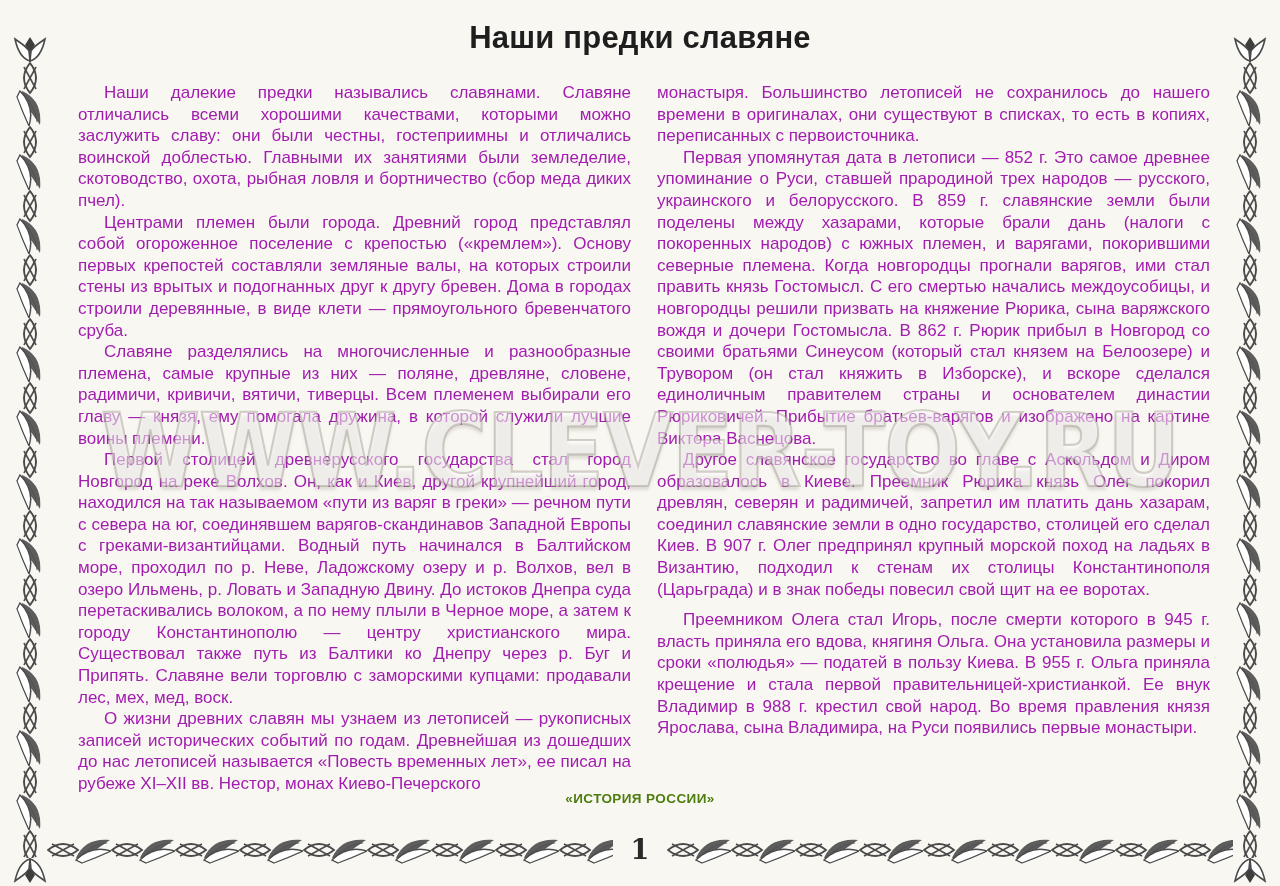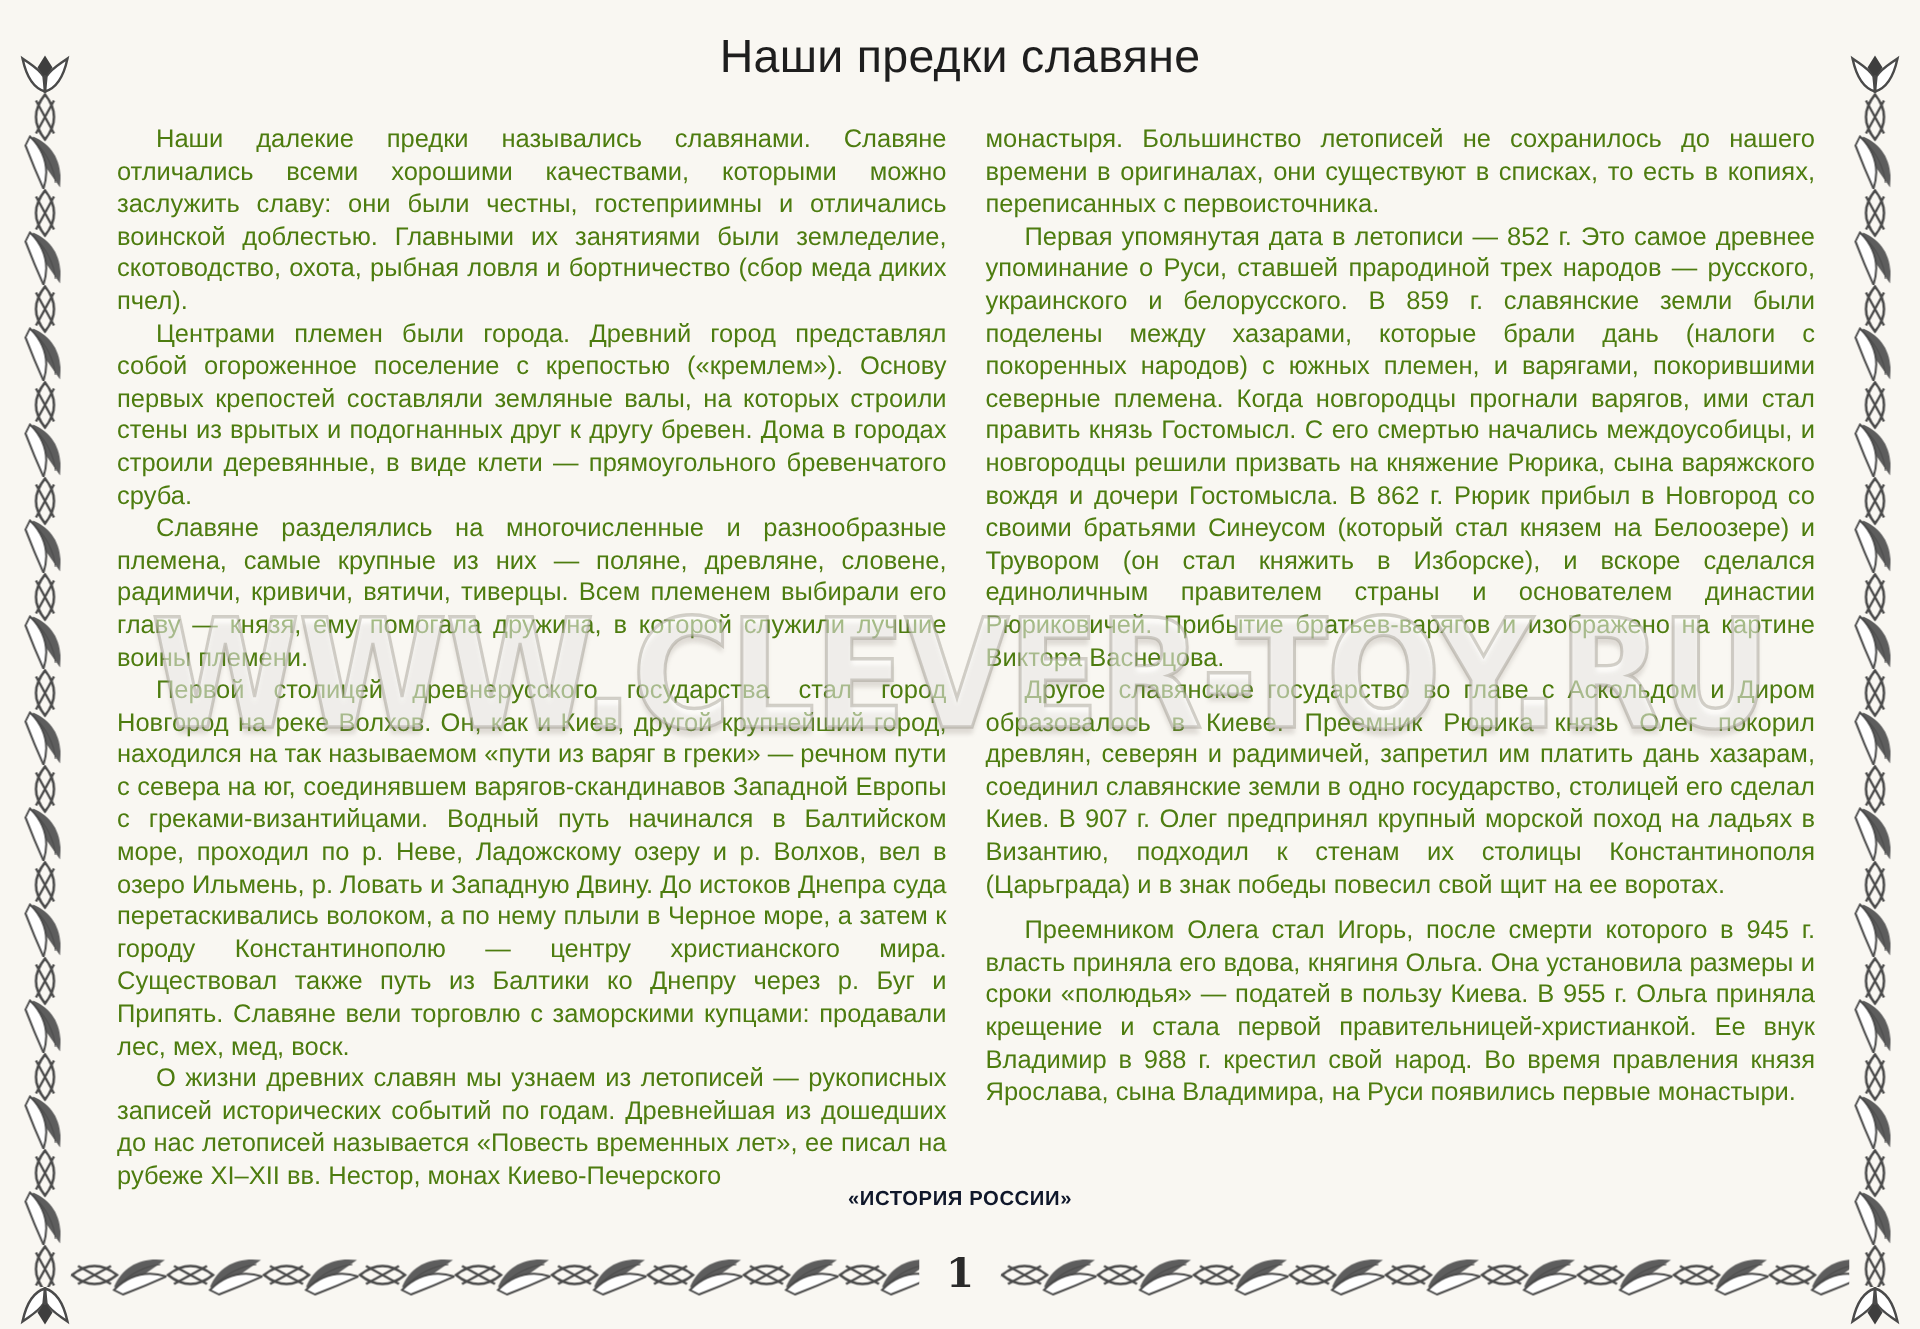--- a/index.html
+++ b/index.html
@@ -3,37 +3,37 @@
 <meta charset="utf-8">
 <style>
   html,body { margin:0; padding:0; background:#e8e6e0; }
   .page {
     position:relative; width:1280px; height:886px;
     background:#f9f7f2; overflow:hidden;
     font-family:"Liberation Sans", sans-serif;
   }
   .title {
     position:absolute; top:20px; left:0; right:0;
-    text-align:center; font-size:31px; font-weight:normal;
+    text-align:center; font-size:31px; font-weight:bold;
     color:#1e1e1e; letter-spacing:0.2px; z-index:3;
   }
   .content {
     position:absolute; left:78px; right:70px; top:82px; bottom:96px;
-    display:flex; gap:26px; color:#4d7c0f; z-index:3;
+    display:flex; gap:26px; color:#a21caf; z-index:3;
   }
   .col {
     flex:1; font-size:17px; line-height:21.6px;
     text-align:justify; hyphens:auto; -webkit-hyphens:auto;
   }
   .col p { margin:0; text-indent:26px; }
   .col p.no-indent { text-indent:0; }
   .col p.gap-before { margin-top:9px; }
   .footer {
     position:absolute; left:0; right:0; top:791px;
-    text-align:center; color:#0f172a; z-index:3;
+    text-align:center; color:#4d7c0f; z-index:3;
   }
   .footer .series { font-weight:bold; font-size:13.5px; letter-spacing:0.4px; }
   .footer .copyright { font-size:13.5px; margin-top:3px; }
   .watermark {
     position:absolute; top:398px; left:0; width:100%;
     text-align:center; white-space:nowrap;
     font-family:"DejaVu Sans", sans-serif; font-weight:bold;
     font-size:90px; letter-spacing:-1px;
     color:rgba(255,255,255,0.48);
     -webkit-text-stroke:2px rgba(152,147,137,0.42);

